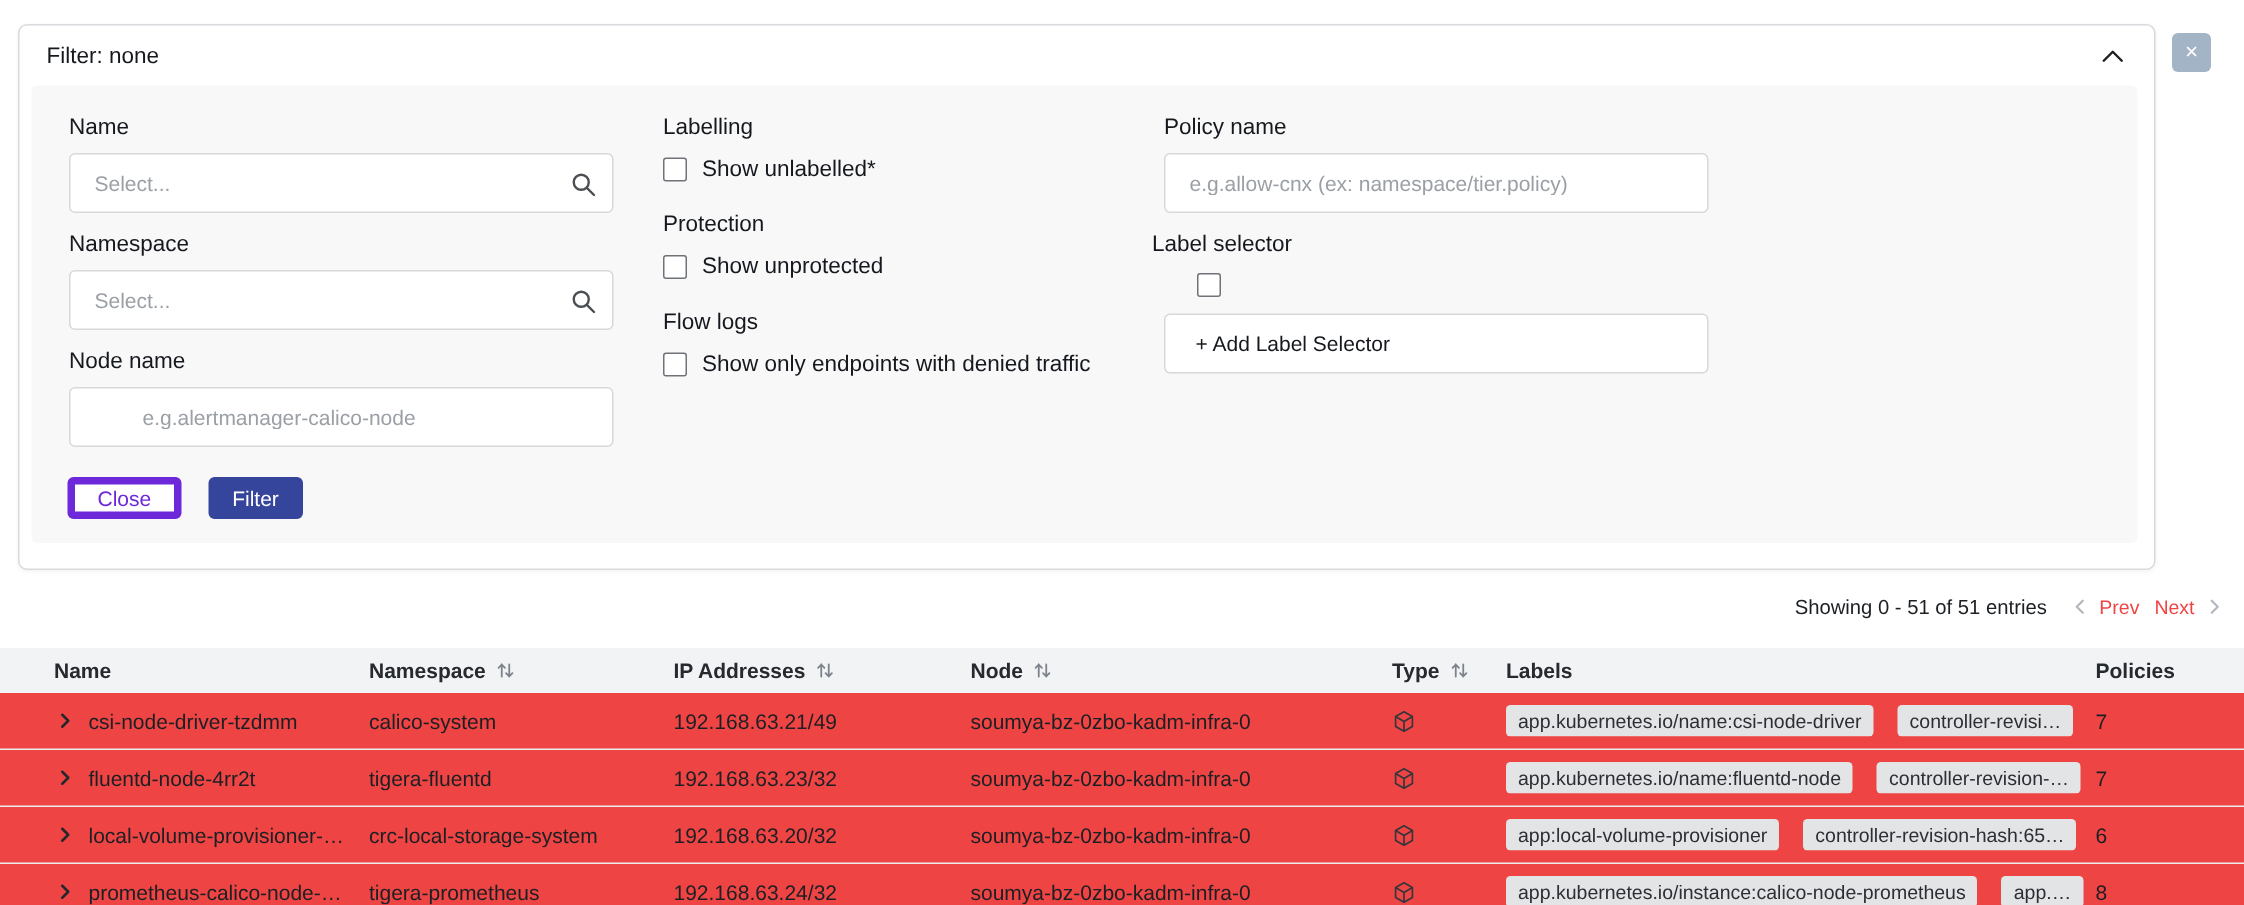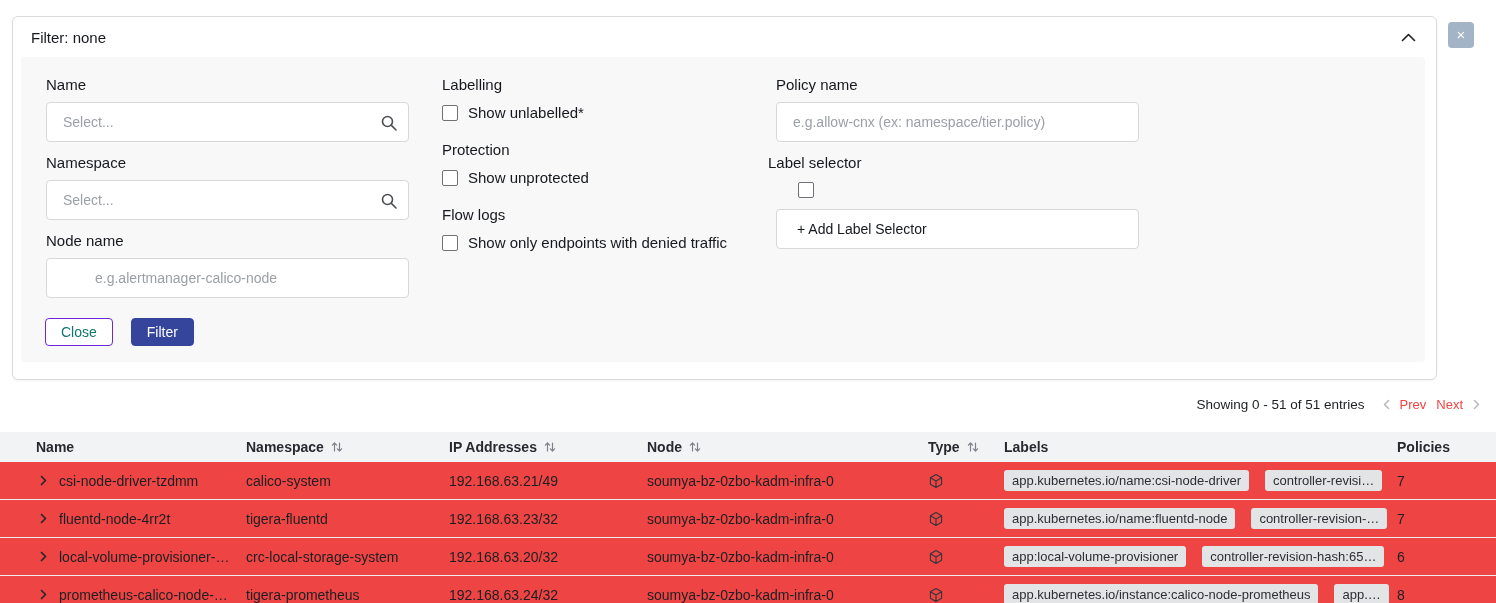--- a/index.html
+++ b/index.html
@@ -30,21 +30,21 @@
              border-radius:2px; flex:0 0 auto; cursor:pointer; }
 
   .add-selector-btn { position:absolute; width:363px; height:40px; background:#fff;
                       border:1px solid #d6d8da; border-radius:4px; text-align:left;
                       padding:0 20px; font-size:14px; color:#15181d; cursor:pointer;
                       font-family:"Liberation Sans", sans-serif; }
 
   .btn-row { position:absolute; left:24px; top:261px; display:flex; gap:18px; }
   .btn { height:28px; padding:0 15px; border-radius:4px; font-size:14px; cursor:pointer;
          font-family:"Liberation Sans", sans-serif; }
-  .btn-close { background:#fff; border:1px solid #6d28d9; color:#0f766e; }
+  .btn-close { background:#fff; border:5px solid #6d28d9; color:#6d28d9; }
   .btn-filter { background:#36459c; border:1px solid #36459c; color:#fff; }
 
   .drawer-close { position:absolute; top:22px; right:22px; width:26px; height:26px;
                   background:#a3b4c6; border:none; border-radius:4px; color:#fff;
                   font-size:15px; line-height:26px; text-align:center; cursor:pointer; }
 
   
   .pagination { position:absolute; top:397px; right:16px; display:flex; align-items:center; gap:10px; }
   .pg-summary { font-size:13.5px; color:#1c1f23; margin-right:8px; }
   .pg-link { font-size:13px; color:#ef4444; cursor:default; }

